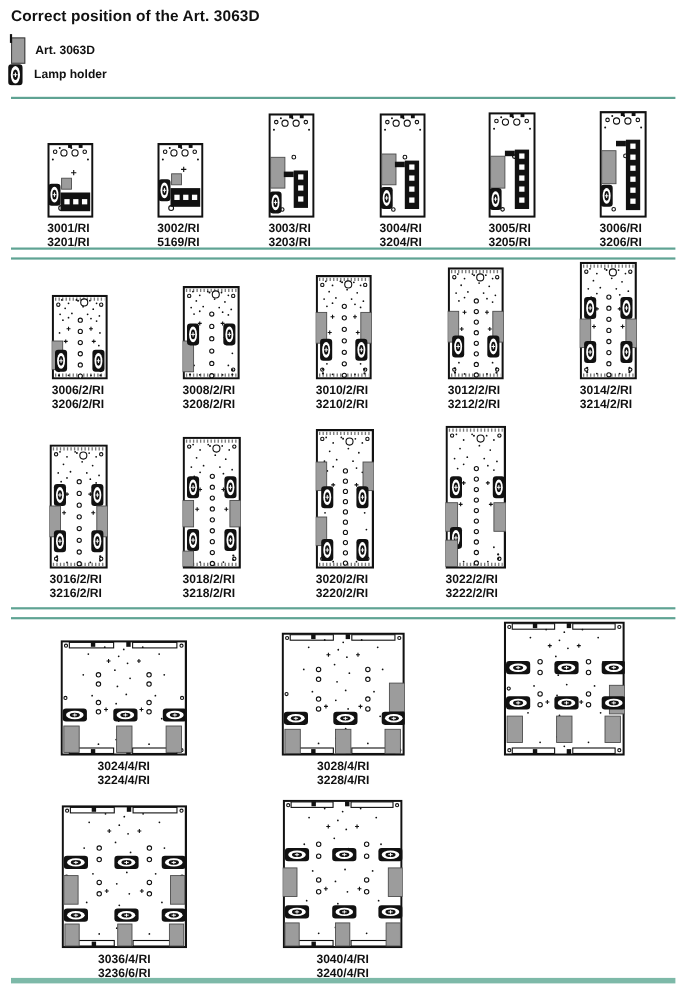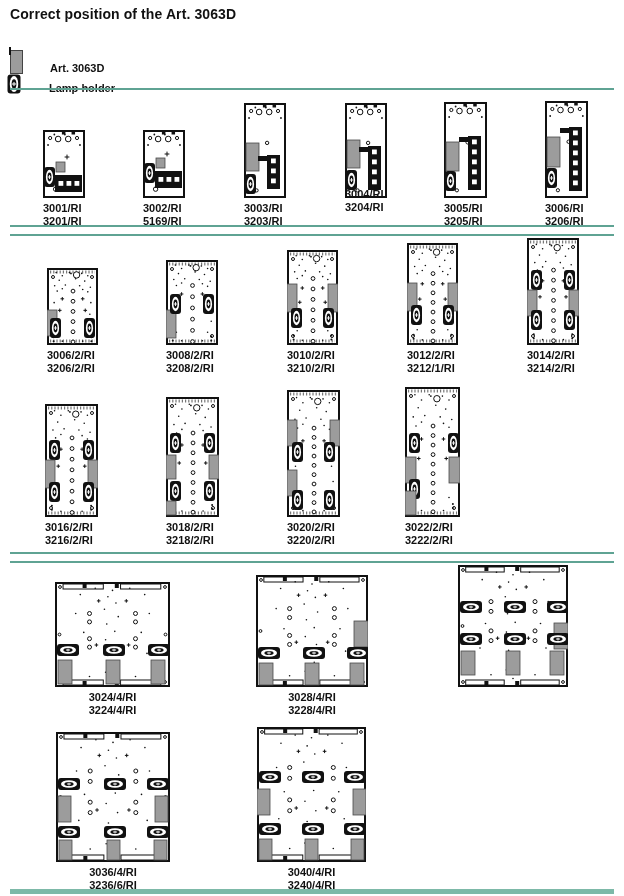--- a/index.html
+++ b/index.html
@@ -1,19 +1,19 @@
 <!DOCTYPE html>
 <html><head>
 <meta charset="utf-8">
 <style>
   html,body{margin:0;padding:0;background:#fff;}
   .page{position:relative;width:624px;height:896px;background:#fff;overflow:hidden;
         font-family:"Liberation Sans",sans-serif;color:#111;}
   .title{position:absolute;left:10px;top:6px;font-size:14px;font-weight:bold;letter-spacing:.1px;}
-  .legend-item{position:absolute;display:flex;align-items:flex-end;gap:27px;margin-top:16px;}
+  .legend-item{position:absolute;display:flex;align-items:center;gap:9px;}
   .legend-art{left:10px;top:34px;}
   .legend-lamp{left:7px;top:58px;}
   .legend-label{font-size:11px;font-weight:bold;}
   .art-swatch{position:relative;width:11px;height:22px;background:#9c9c9c;border:1px solid #444;}
   .art-swatch .pin{position:absolute;left:-2px;top:-4px;width:2px;height:8px;background:#111;}
   .rule{position:absolute;left:10px;width:604px;height:2px;background:#5fa393;}
   .band{position:absolute;left:10px;width:604px;height:5px;background:#7db9a8;}
   .panel{position:absolute;}
   .panel svg{display:block;}
   .panel-label{position:absolute;font-size:11px;font-weight:bold;line-height:13px;white-space:pre;}
@@ -160,21 +160,21 @@
         <ellipse cx="6.5" cy="77" rx="2" ry="4.4" fill="#111111"></ellipse>
         <path d="M4.8 77H8.2M6.5 75V79" stroke="#fff" stroke-width="0.9"></path>
         <rect x="14" y="44" width="9" height="5" fill="#111111"></rect>
         <rect x="23" y="43" width="13" height="44" fill="#111111"></rect>
         <rect x="27" y="46.5" width="4.8" height="4.8" fill="#fff"></rect>
         <rect x="27" y="56.5" width="4.8" height="4.8" fill="#fff"></rect>
         <rect x="27" y="66.5" width="4.8" height="4.8" fill="#fff"></rect>
         <rect x="27" y="76.5" width="4.8" height="4.8" fill="#fff"></rect>
       </svg>
     </div>
-    <div class="panel-label left" style="left: 345px; width: 72px; top: 188px;"><div>3004/RI</div><div>3204/RI</div></div>
+    <div class="panel-label left" style="left: 345px; width: 72px; top: 202px;"><div>3004/RI</div><div>3204/RI</div></div>
     <div class="panel" style="left: 444px; top: 102px; width: 43px; height: 96px;">
       <svg width="43" height="96" viewBox="0 0 43 96">
         <rect x="1" y="1" width="41" height="94" fill="#fff" stroke="#111111" stroke-width="2"></rect>
         <circle cx="7.3100000000000005" cy="8" r="1.6" fill="#fff" stroke="#111111" stroke-width="1"></circle>
         <circle cx="15.479999999999999" cy="9" r="2.8" fill="#fff" stroke="#111111" stroke-width="1"></circle>
         <circle cx="25.8" cy="9" r="2.8" fill="#fff" stroke="#111111" stroke-width="1"></circle>
         <circle cx="34.830000000000005" cy="8" r="1.6" fill="#fff" stroke="#111111" stroke-width="1"></circle>
         <circle cx="5.16" cy="15" r="0.9" fill="#111111"></circle>
         <circle cx="37.84" cy="15" r="0.9" fill="#111111"></circle>
         <circle cx="11.610000000000001" cy="4.5" r="0.9" fill="#111111"></circle>
@@ -482,21 +482,21 @@
         <rect x="4" y="62" width="11" height="20" rx="3" fill="#111111"></rect>
         <ellipse cx="9.5" cy="72" rx="3.6" ry="7.2" fill="#fff"></ellipse>
         <ellipse cx="9.5" cy="72" rx="2" ry="4.4" fill="#111111"></ellipse>
         <path d="M7.8 72H11.2M9.5 70V74" stroke="#fff" stroke-width="0.9"></path>
         <rect x="36" y="62" width="11" height="20" rx="3" fill="#111111"></rect>
         <ellipse cx="41.5" cy="72" rx="3.6" ry="7.2" fill="#fff"></ellipse>
         <ellipse cx="41.5" cy="72" rx="2" ry="4.4" fill="#111111"></ellipse>
         <path d="M39.8 72H43.2M41.5 70V74" stroke="#fff" stroke-width="0.9"></path>
       </svg>
     </div>
-    <div class="panel-label left" style="left: 407px; width: 81px; top: 349px;"><div>3012/2/RI</div><div>3212/1/RI</div></div>
+    <div class="panel-label left" style="left: 407px; width: 81px; top: 349px;"><div>3012/2/RI</div><div>3212/2/RI</div></div>
     <div class="panel" style="left: 527px; top: 238px; width: 52px; height: 107px;">
       <svg width="52" height="107" viewBox="0 0 52 107">
         <rect x="1" y="1" width="50" height="105" fill="#fff" stroke="#111111" stroke-width="2"></rect>
         <line x1="3" y1="4" x2="49" y2="4" stroke="#777" stroke-width="3" stroke-dasharray="1.2,2"></line>
         <line x1="3" y1="103" x2="49" y2="103" stroke="#777" stroke-width="3" stroke-dasharray="1.2,2"></line>
         <circle cx="6" cy="9" r="1.5" fill="#fff" stroke="#111111" stroke-width="1"></circle>
         <circle cx="46" cy="9" r="1.5" fill="#fff" stroke="#111111" stroke-width="1"></circle>
         <circle cx="6" cy="98" r="1.5" fill="#fff" stroke="#111111" stroke-width="1"></circle>
         <circle cx="46" cy="98" r="1.5" fill="#fff" stroke="#111111" stroke-width="1"></circle>
         <circle cx="30.159999999999997" cy="9.629999999999999" r="3.2" fill="#fff" stroke="#111111" stroke-width="1"></circle>

